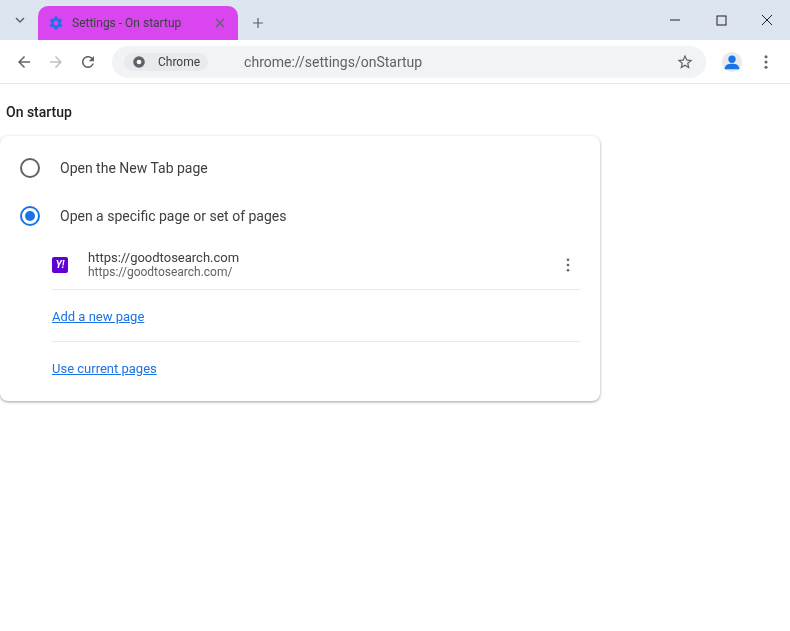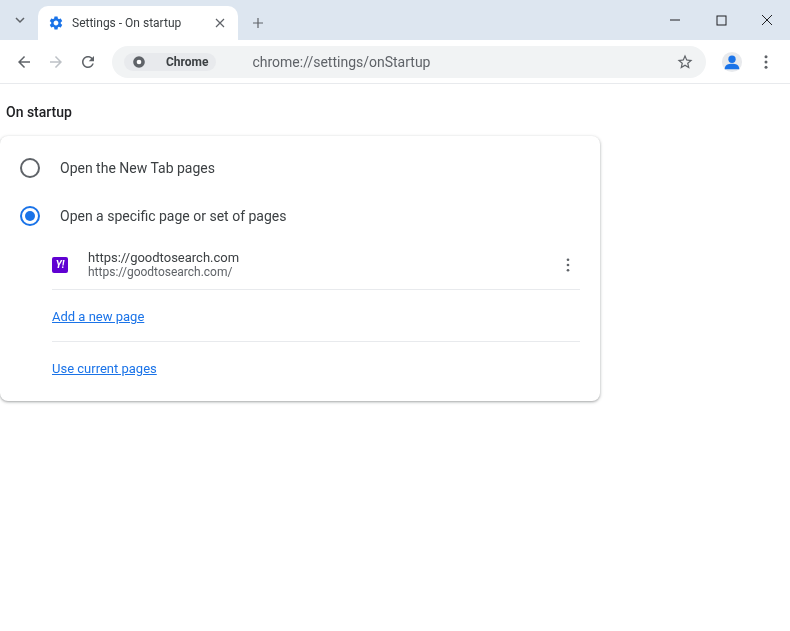--- a/index.html
+++ b/index.html
@@ -27,21 +27,21 @@
       width: 24px;
       height: 24px;
       display: flex;
       align-items: center;
       justify-content: center;
       border-radius: 50%;
       margin-right: 6px;
     }
     .tab {
       height: 34px;
-      background: #ffffff;
+      background: #d946ef;
       border-radius: 10px 10px 0 0;
       display: flex;
       align-items: center;
       padding: 0 10px;
       min-width: 200px;
       margin-top: 6px;
       position: relative;
     }
     .tab-favicon {
       width: 16px;
@@ -120,22 +120,21 @@
       padding: 0 12px;
       margin: 0 8px;
     }
     .chrome-chip {
       display: flex;
       align-items: center;
       background: #e8eaed;
       border-radius: 12px;
       padding: 2px 8px;
       margin-right: 8px;
-      gap: 20px;
-      font-weight: bold;
+      gap: 12px;
     }
     .chrome-chip-text {
       font-size: 12px;
       color: #3c4043;
     }
     .url-text {
       font-size: 14px;
       color: #5f6368;
       margin-left: 28px;
     }
@@ -380,21 +379,21 @@
 </div>
 
 <div class="content">
 
   <div class="settings-main">
     <div class="settings-container">
       <div class="section-title">On startup</div>
       <div class="card">
         <div class="radio-row">
           <div class="radio"></div>
-          <span class="radio-label">Open the New Tab pages</span>
+          <span class="radio-label">Open the New Tab page</span>
         </div>
         <div class="radio-row">
           <div class="radio selected"></div>
           <span class="radio-label">Open a specific page or set of pages</span>
         </div>
         <div class="page-row">
           <div class="page-favicon">Y!</div>
           <div class="page-info">
             <div class="page-title-text">https://goodtosearch.com</div>
             <div class="page-url">https://goodtosearch.com/</div>

